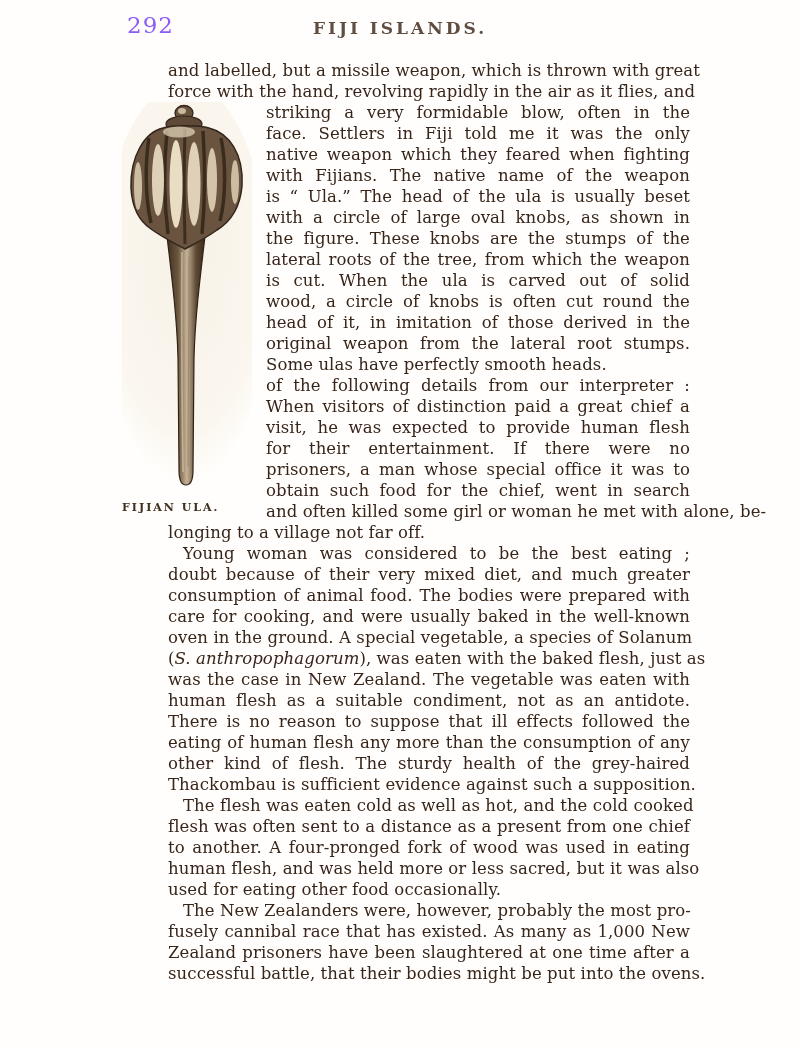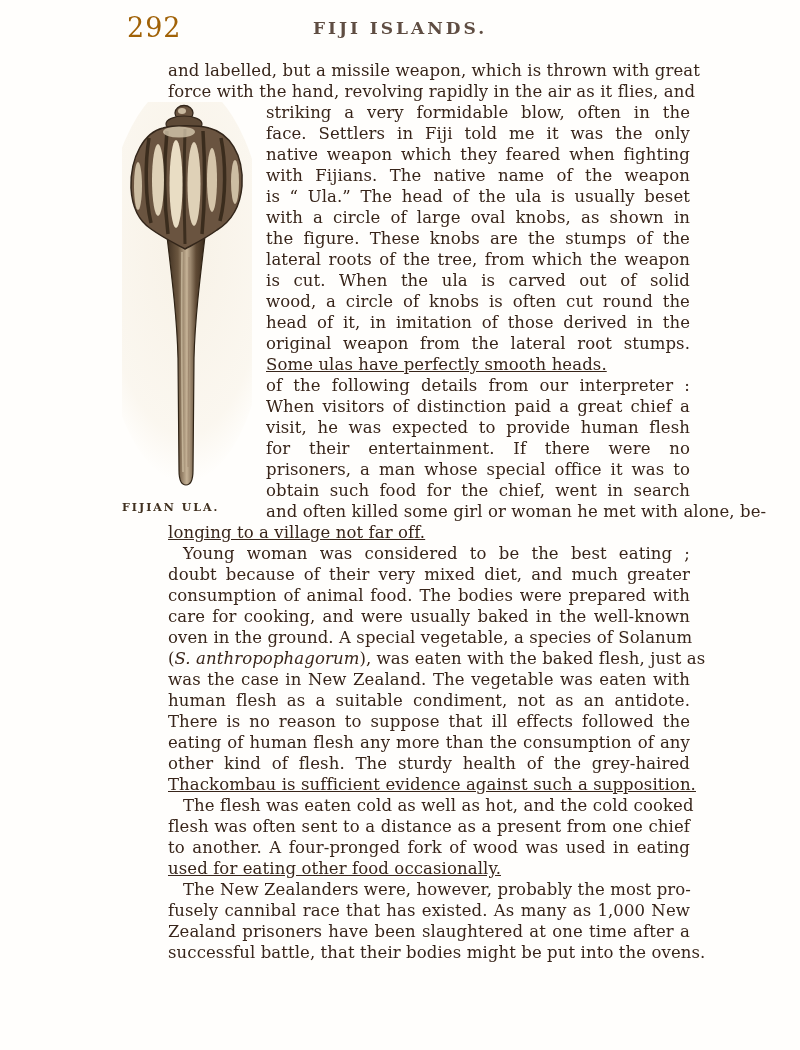--- a/index.html
+++ b/index.html
@@ -10,39 +10,39 @@
     overflow: hidden;
     position: relative;
   }
   .page {
     position: absolute; inset: 0;
     background: #fffefc;
     color: var(--ink, #38251a);
   }
   .page-number {
     position: absolute; left: 127px; top: 12px;
-    font-size: 27px; letter-spacing: 1px; color: #a16207;
+    font-size: 23px; letter-spacing: 1px; color: #8b5cf6;
   }
   .running-title {
     position: absolute; left: 116px; top: 18px; width: 568px;
     text-align: center; font-size: 17px; font-weight: 600;
     letter-spacing: 3px; color: #4e3a2e; opacity: .9;
   }
   .body-block {
     position: absolute; left: 122px; top: 60px; width: 568px;
     font-size: 16.5px;
   }
   .tline {
     height: 21px; line-height: 21px;
     white-space: nowrap;
     text-align: justify; text-align-last: justify;
     letter-spacing: 0.1px;
     margin-left: 46px;
   }
-  .tline.pend { text-align: center; text-align-last: left; text-decoration: underline; }
+  .tline.pend { text-align: center; text-align-last: left; }
   .tline.indent { text-indent: 15px; }
   .tline em { font-style: italic; }
   .figure {
     float: left; width: 130px; height: 416px;
     margin-right: 14px; position: relative;
   }
   .figure svg { display: block; }
   .figure-caption {
     position: absolute; left: 0; bottom: 4px; width: 122px;
     text-align: left; font-size: 11px; font-weight: bold;
@@ -138,20 +138,21 @@
         <div class="tline">(<em>S. anthropophagorum</em>), was eaten with the baked flesh, just as</div>
         <div class="tline">was the case in New Zealand. The vegetable was eaten with</div>
         <div class="tline">human flesh as a suitable condiment, not as an antidote.</div>
         <div class="tline">There is no reason to suppose that ill effects followed the</div>
         <div class="tline">eating of human flesh any more than the consumption of any</div>
         <div class="tline">other kind of flesh. The sturdy health of the grey-haired</div>
         <div class="tline pend">Thackombau is sufficient evidence against such a supposition.</div>
         <div class="tline indent">The flesh was eaten cold as well as hot, and the cold cooked</div>
         <div class="tline">flesh was often sent to a distance as a present from one chief</div>
         <div class="tline">to another. A four-pronged fork of wood was used in eating</div>
+        <div class="tline">human flesh, and was held more or less sacred, but it was also</div>
         <div class="tline pend">used for eating other food occasionally.</div>
         <div class="tline indent">The New Zealanders were, however, probably the most pro-</div>
         <div class="tline">fusely cannibal race that has existed. As many as 1,000 New</div>
         <div class="tline">Zealand prisoners have been slaughtered at one time after a</div>
         <div class="tline">successful battle, that their bodies might be put into the ovens.</div>
       </div>
 
   </div>
 </div>
 

